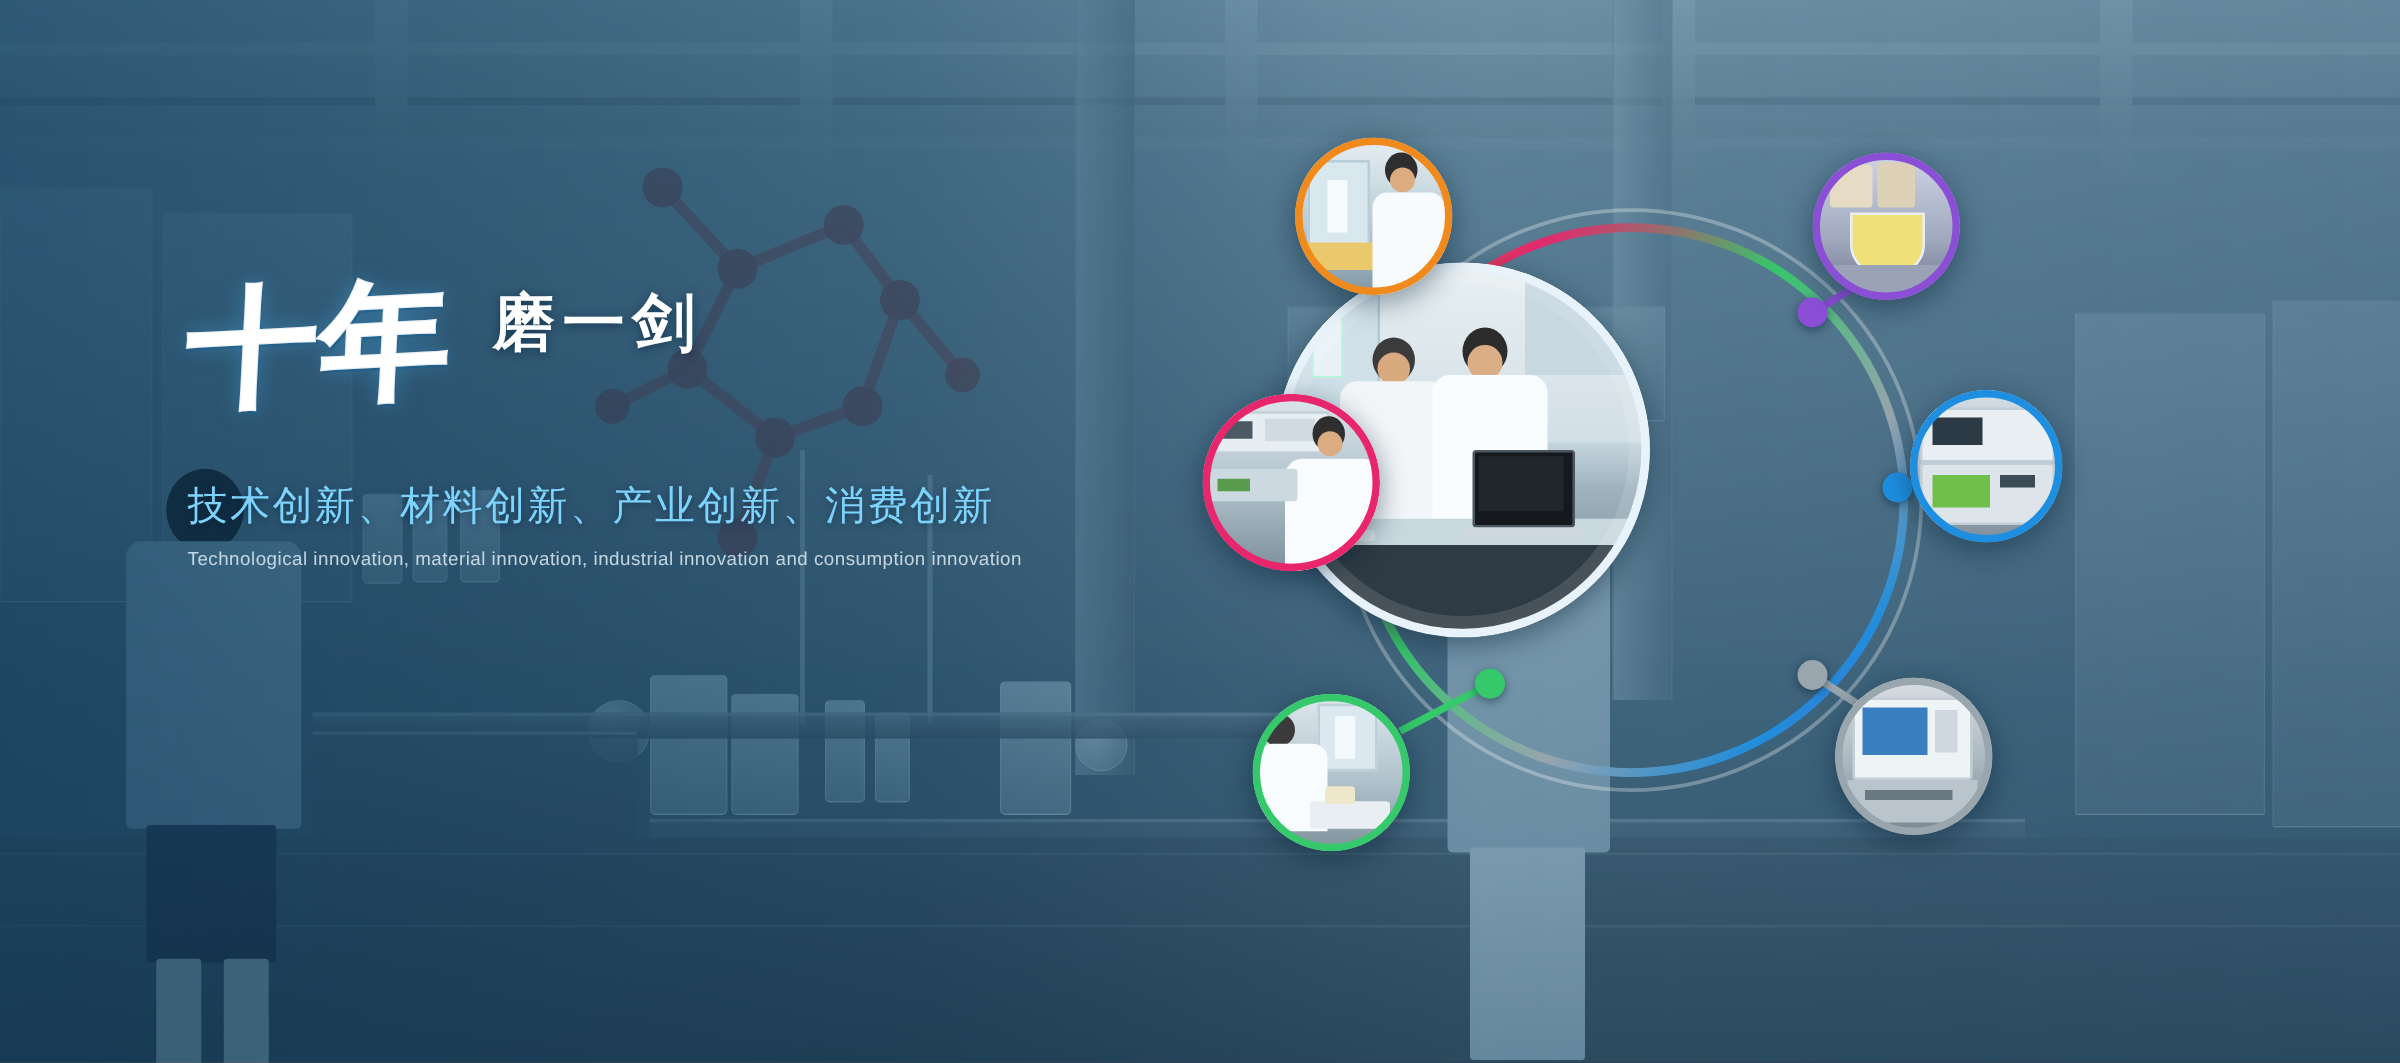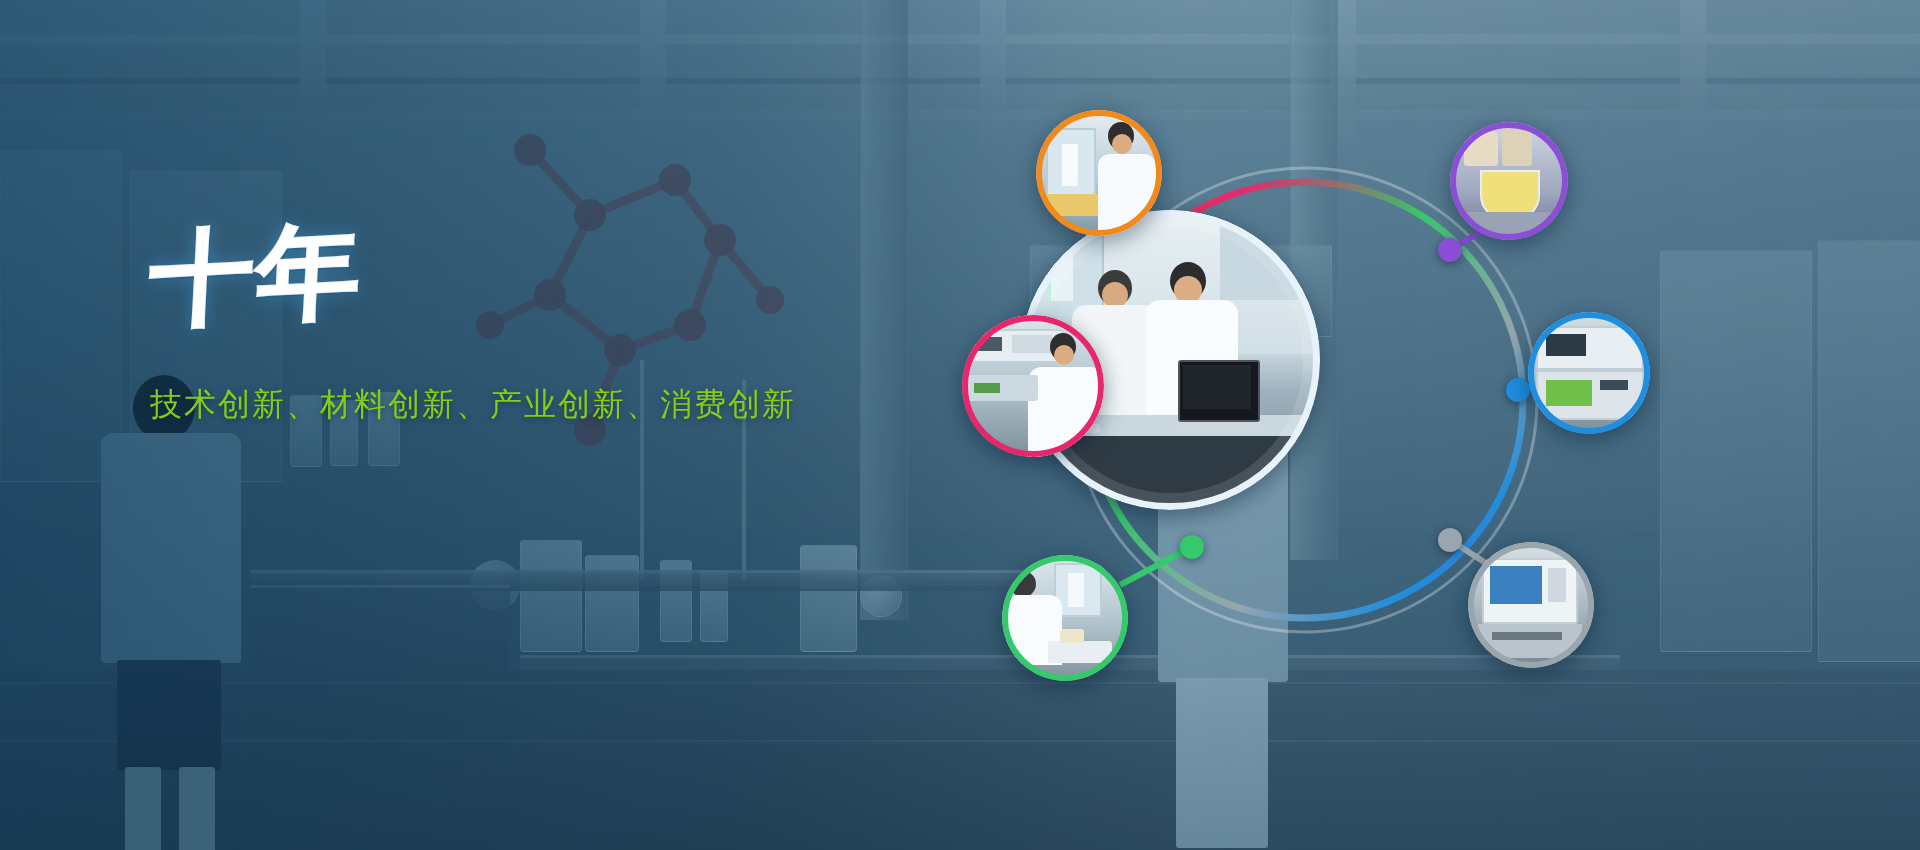--- a/index.html
+++ b/index.html
@@ -193,21 +193,21 @@
     color: #ffffff;
     letter-spacing: 4px;
     line-height: 1.25;
     margin-top: 8px;
     text-shadow: 0 2px 8px rgba(0,30,55,.55);
   }
   .sub-cn {
     margin-top: 36px;
     font-family: Liberation Sans, sans-serif;
     font-size: 32px;
-    color: #84cc16;
+    color: #7dd3fc;
     letter-spacing: 2px;
     text-shadow: 0 2px 6px rgba(0,30,55,.5);
   }
   .sub-en {
     margin-top: 12px;
     font-family: "Liberation Sans", sans-serif;
     font-size: 15px;
     color: rgba(226,240,248,.82);
     letter-spacing: .4px;
   }
@@ -347,23 +347,25 @@
 
   <div class="tint"></div>
   <div class="tint2"></div>
 
   <div class="text-block">
     <div class="headline-row">
       <div class="brush">
         <div class="brush-text">十年</div>
       </div>
       <div class="head-lines">
+        <div class="head-line-1">磨一剑</div>
       </div>
     </div>
     <div class="sub-cn">技术创新、材料创新、产业创新、消费创新</div>
+    <div class="sub-en">Technological innovation, material innovation, industrial innovation and consumption innovation</div>
   </div>
 
   <div class="composition">
 
     <svg class="ring-svg" viewBox="0 0 700 620">
       <defs>
         <linearGradient id="ringGrad" x1="0" y1="0" x2="1" y2="1">
           <stop offset="0%" stop-color="#f08a1c"></stop>
           <stop offset="18%" stop-color="#e8266b"></stop>
           <stop offset="42%" stop-color="#35c96b"></stop>

